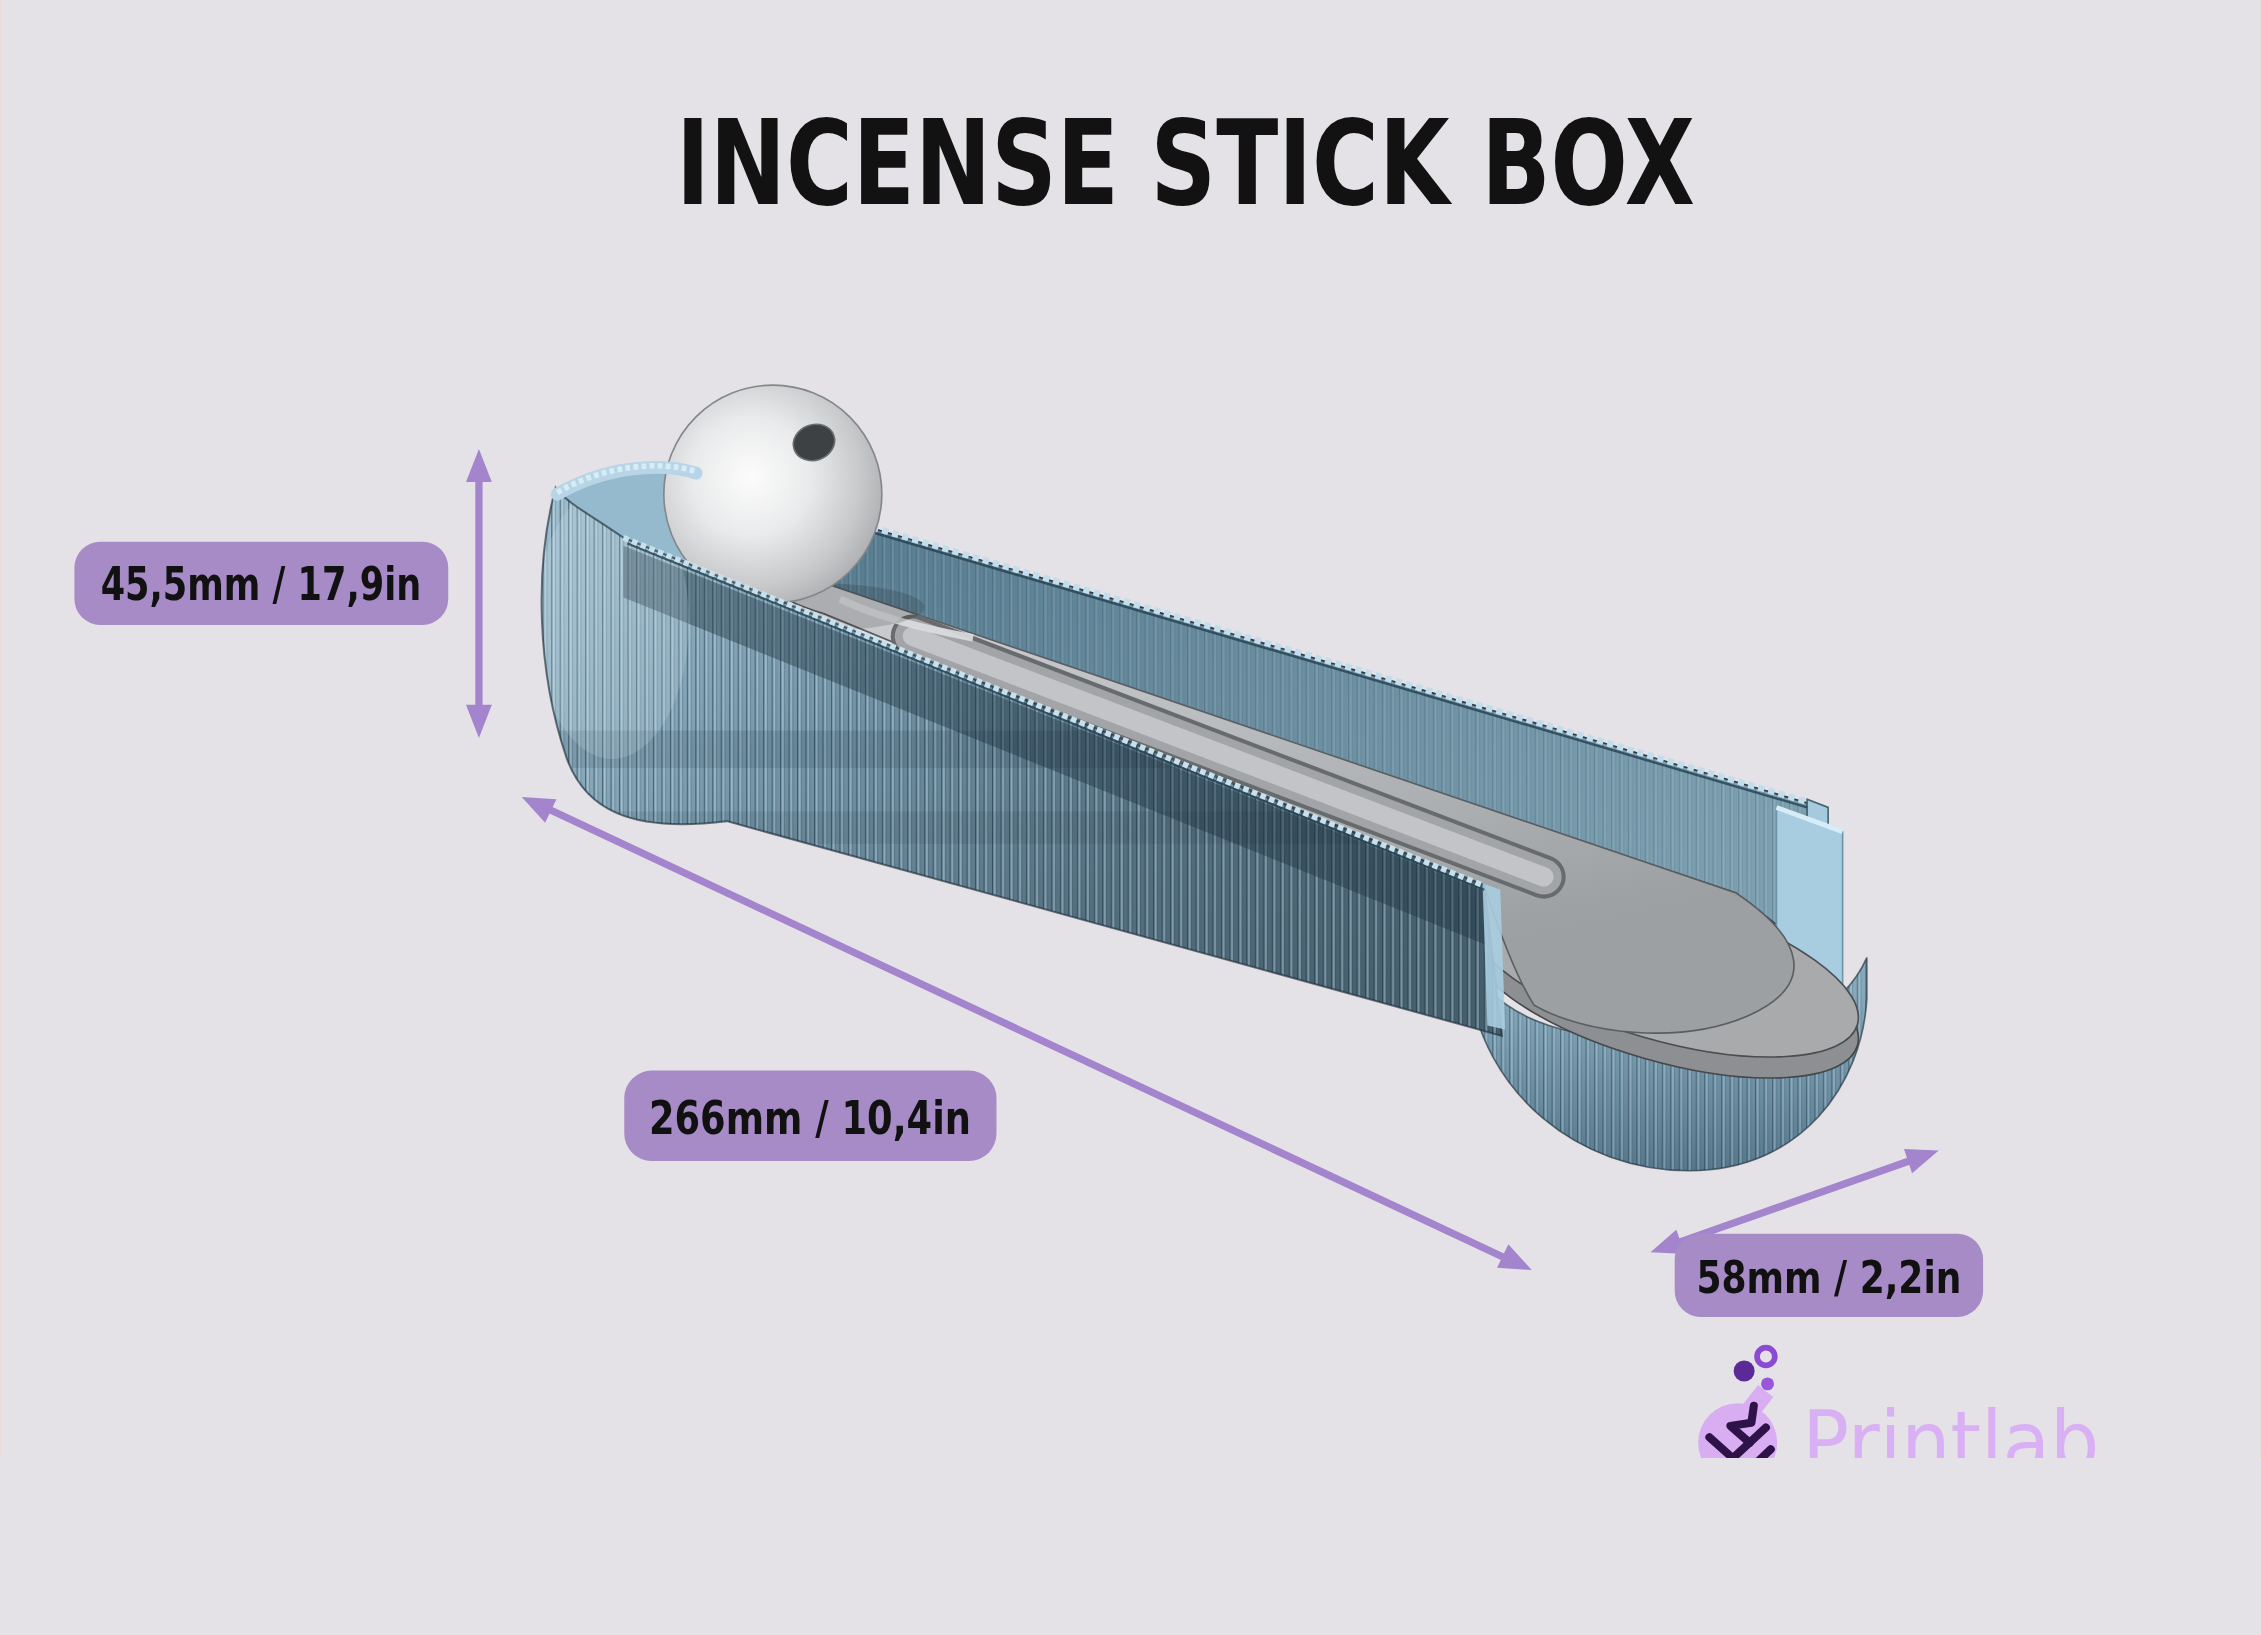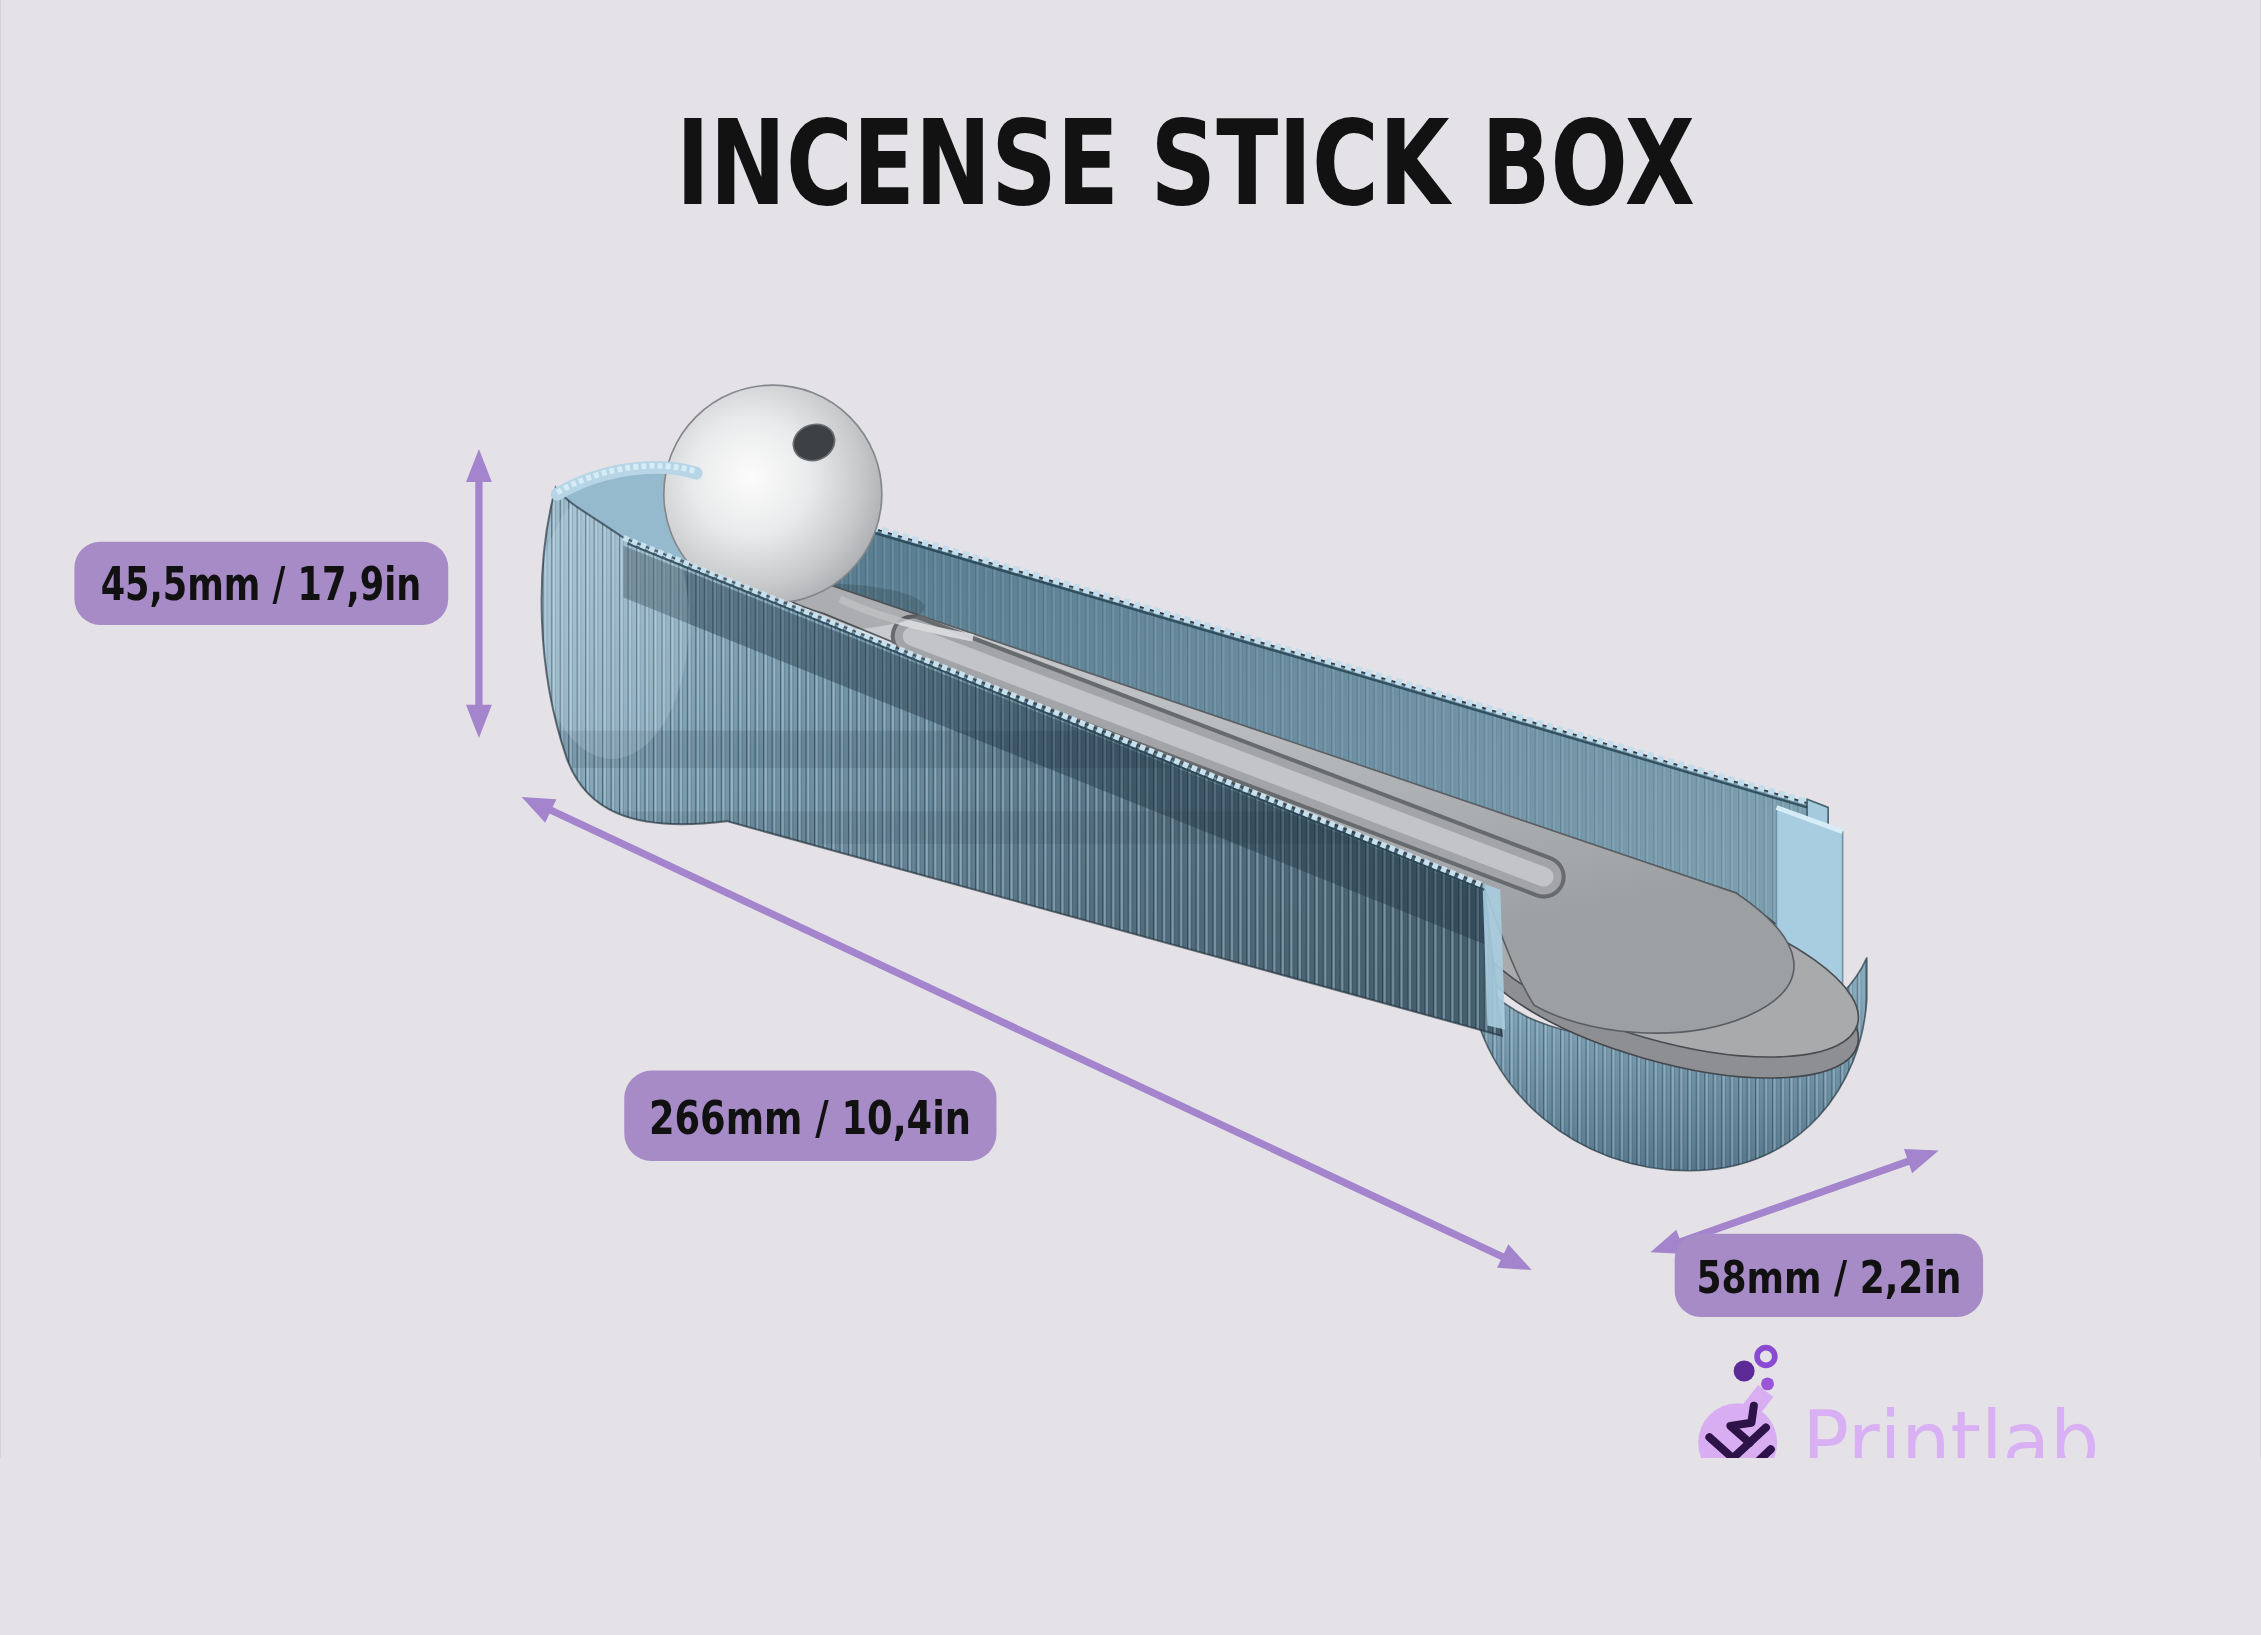--- a/index.html
+++ b/index.html
@@ -1,16 +1,16 @@
 <!DOCTYPE html>
 <html style="font-size:13px"><head>
 <meta charset="utf-8">
 <style>
   html,body{margin:0;padding:0;background:#e4e2e6;}
-  .poster{position:relative;width:2261px;height:1458px;background:#737373;overflow:hidden;}
+  .poster{position:relative;width:2261px;height:1458px;background:#fdba74;overflow:hidden;}
   svg{position:absolute;inset:0;display:block;}
   text{font-family:"DejaVu Sans","Liberation Sans",sans-serif;}
   .title-text{font-weight:700;fill:#121212;}
   .badge-text{font-weight:700;}
   .brand-text{font-weight:400;}
 </style>
 </head>
 <body>
 
 <div class="poster">

